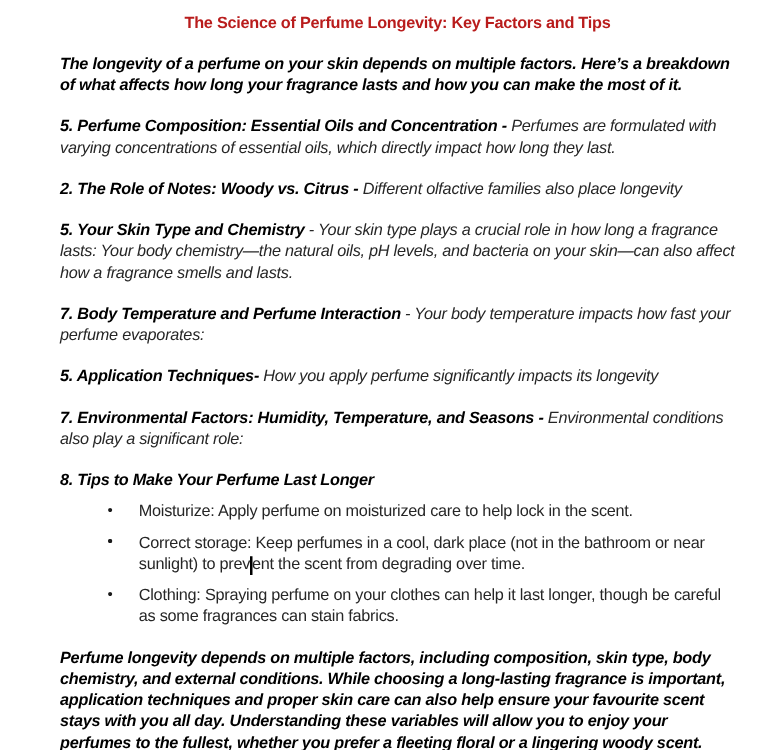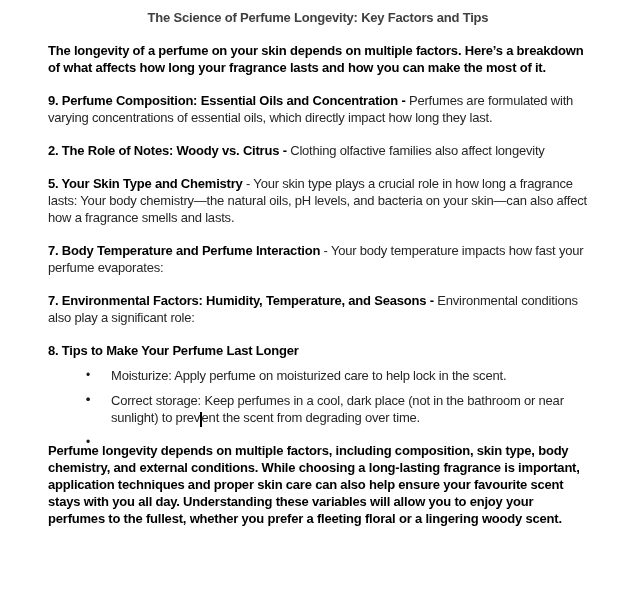--- a/index.html
+++ b/index.html
@@ -17,25 +17,25 @@
   .doc {
     width: 540px;
     font-size: 13px;
     line-height: 17px;
     letter-spacing: -0.2px;
     color: #262626;
   }
   .title {
     text-align: center;
     font-weight: bold;
-    color: #404040;
+    color: #b91c1c;
     margin-bottom: 10px;
     letter-spacing: -0.2px;
   }
-  p.para { margin: 16px 0 8px 0; }
+  p.para { margin: 16px 0 8px 0; font-style: italic; }
   .b { font-weight: bold; color: #000000; }
   ul.tips { list-style: none; margin: 0; padding: 0; }
   ul.tips li {
     position: relative;
     padding-left: 63px;
     margin: 0 0 8px 0;
   }
   ul.tips li .dot {
     position: absolute;
     left: 38px;
@@ -55,36 +55,37 @@
 </head>
 <body>
 
 <div class="page">
   <div class="doc">
 
     <p class="title">The Science of Perfume Longevity: Key Factors and Tips</p>
 
     <p class="para b">The longevity of a perfume on your skin depends on multiple factors. Here’s a breakdown of what affects how long your fragrance lasts and how you can make the most of it.</p>
 
-    <p class="para"><span class="b">9. Perfume Composition: Essential Oils and Concentration -</span><span> Perfumes are formulated with varying concentrations of essential oils, which directly impact how long they last.</span></p>
+    <p class="para"><span class="b">5. Perfume Composition: Essential Oils and Concentration -</span><span> Perfumes are formulated with varying concentrations of essential oils, which directly impact how long they last.</span></p>
 
-    <p class="para"><span class="b">2. The Role of Notes: Woody vs. Citrus -</span><span> Clothing olfactive families also affect longevity</span></p>
+    <p class="para"><span class="b">2. The Role of Notes: Woody vs. Citrus -</span><span> Different olfactive families also place longevity</span></p>
 
     <p class="para"><span class="b">5. Your Skin Type and Chemistry</span><span> - Your skin type plays a crucial role in how long a fragrance lasts: Your body chemistry—the natural oils, pH levels, and bacteria on your skin—can also affect how a fragrance smells and lasts.</span></p>
 
     <p class="para"><span class="b">7. Body Temperature and Perfume Interaction</span><span> - Your body temperature impacts how fast your perfume evaporates:</span></p>
 
+    <p class="para"><span class="b">5. Application Techniques-</span><span> How you apply perfume significantly impacts its longevity</span></p>
 
     <p class="para"><span class="b">7. Environmental Factors: Humidity, Temperature, and Seasons -</span><span> Environmental conditions also play a significant role:</span></p>
 
     <p class="para"><span class="b">8. Tips to Make Your Perfume Last Longer</span><span></span></p>
 
     <ul class="tips">
       <li><span class="dot">•</span><span>Moisturize: Apply perfume on moisturized care to help lock in the scent.</span></li>
       <li><span class="dot">•</span></li>
       <li><span class="dot">•</span><span>Correct storage: Keep perfumes in a cool, dark place (not in the bathroom or near sunlight) to prev</span><span class="caret"></span><span>ent the scent from degrading over time.</span></li>
-      <li><span class="dot">•</span></li>
+      <li><span class="dot">•</span><span>Clothing: Spraying perfume on your clothes can help it last longer, though be careful as some fragrances can stain fabrics.</span></li>
     </ul>
 
     <p class="para b">Perfume longevity depends on multiple factors, including composition, skin type, body chemistry, and external conditions. While choosing a long-lasting fragrance is important, application techniques and proper skin care can also help ensure your favourite scent stays with you all day. Understanding these variables will allow you to enjoy your perfumes to the fullest, whether you prefer a fleeting floral or a lingering woody scent.</p>
 
   </div>
 </div>
 
 </body></html>

